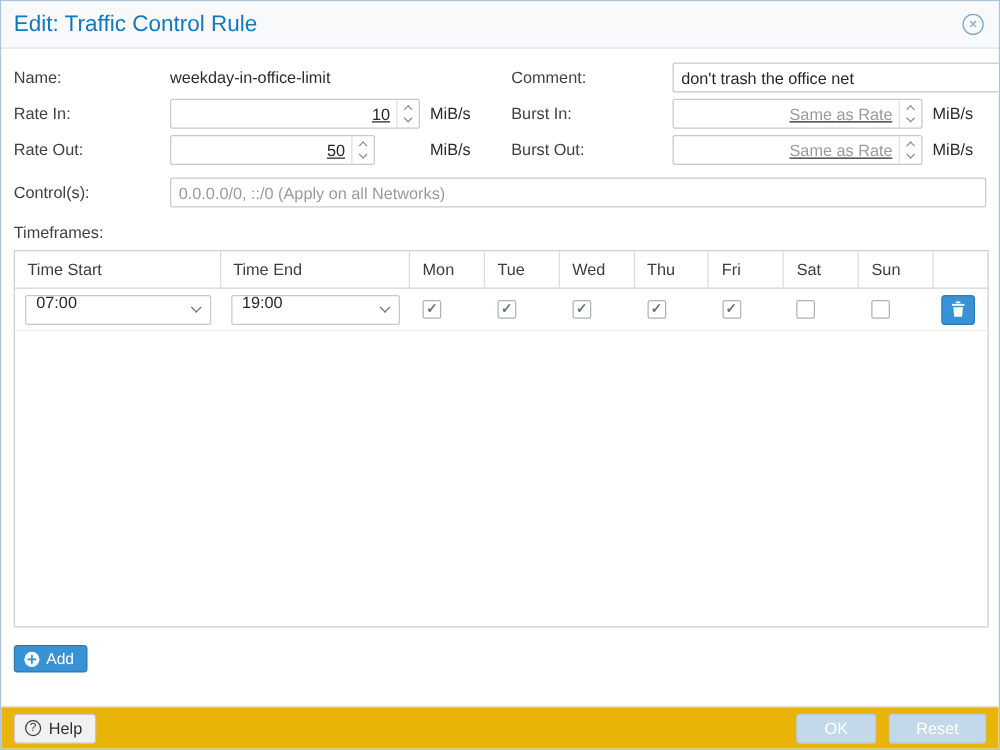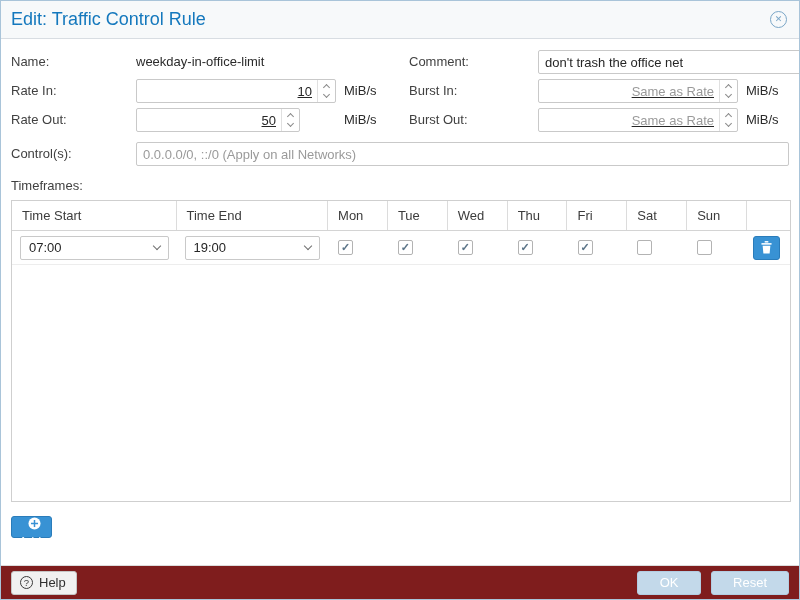--- a/index.html
+++ b/index.html
@@ -67,49 +67,49 @@
   .hcell {
     padding: 0 10px; display: flex; align-items: center;
     border-right: 1px solid #dcdcdc; color: #3c3c3c; white-space: nowrap; overflow: hidden;
   }
   .hcell.action { border-right: none; }
   .grow { display: flex; height: 34px; align-items: center; border-bottom: 1px solid #ededed; }
   .gcell { height: 100%; display: flex; align-items: center; }
   .gcell.day { padding-left: 10px; }
   .combo {
     flex: 1; margin: 0 8px; height: 24px; border: 1px solid #c9c9c9; border-radius: 2px;
-    background: #fff; display: flex; align-items: center; justify-content: space-between;
+    background: #fff; display: flex; align-items: flex-end; justify-content: space-between;
     padding: 10px 8px; cursor: pointer;
   }
   .combo-val { color: #262626; }
   .combo .chev { width: 6px; height: 6px; border-color: #6f6f6f; margin-top: -3px; }
   .cb {
     width: 15px; height: 15px; border: 1px solid #b3b3b3; border-radius: 2px;
     background: #fff; display: flex; align-items: center; justify-content: center;
     font-size: 11px; color: #5c7589; cursor: pointer; line-height: 1;
   }
   .cb.checked::after { content: "✓"; font-weight: bold; }
   .gcell.action { padding-left: 6px; }
   .trash-btn {
     width: 27px; height: 24px; background: #3892d4; border: 1px solid #2a7cba;
     border-radius: 3px; display: flex; align-items: center; justify-content: center;
     cursor: pointer; padding: 0;
   }
 
   
   .add-btn {
-    position: absolute; height: 22px; display: inline-flex; align-items: flex-end; gap: 5px;
+    position: absolute; height: 22px; display: inline-flex; align-items: center; gap: 5px;
     background: #3892d4; border: 1px solid #2a7cba; border-radius: 3px;
-    color: #fff; font: inherit; font-size: 12.5px; padding: 0 10px 0 7px; cursor: pointer; flex-direction: column;
+    color: #fff; font: inherit; font-size: 12.5px; padding: 0 10px 0 7px; cursor: pointer;
   }
   .add-icon { display: flex; }
 
   
   .footer {
-    height: 34px; flex: 0 0 34px; background: #7f1d1d; border-top: 1px solid #dcdcdc;
+    height: 34px; flex: 0 0 34px; background: #eab308; border-top: 1px solid #dcdcdc;
     display: flex; align-items: center; justify-content: space-between; padding: 0 10px;
   }
   .help-btn {
     height: 24px; display: inline-flex; align-items: center; gap: 6px;
     background: #f1f1f1; border: 1px solid #c6c6c6; border-radius: 3px;
     color: #2e2e2e; font: inherit; padding: 0 10px 0 8px; cursor: pointer;
   }
   .help-icon {
     width: 13px; height: 13px; border: 1px solid #3a3a3a; border-radius: 50%;
     display: flex; align-items: center; justify-content: center;

